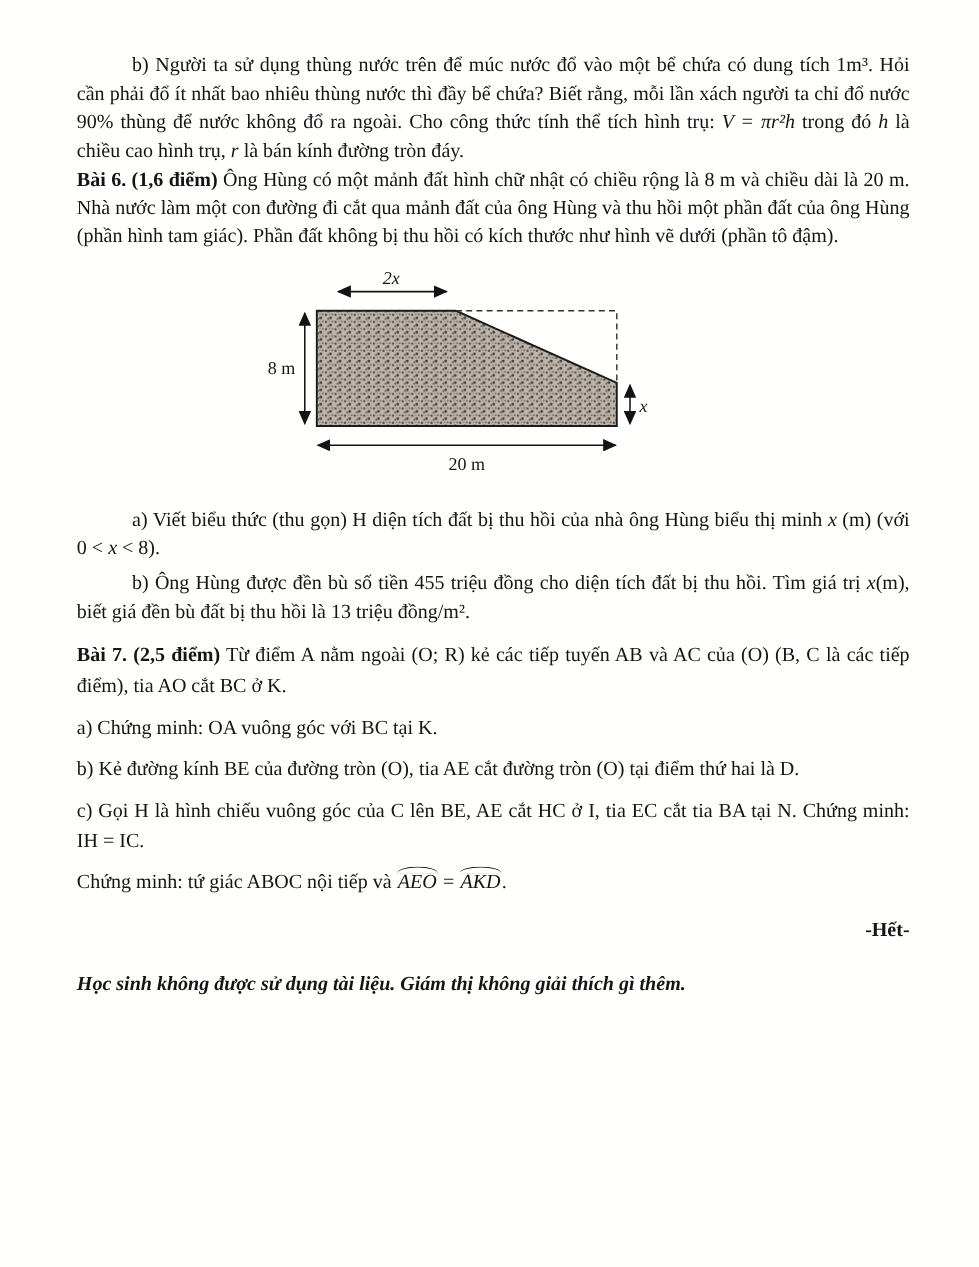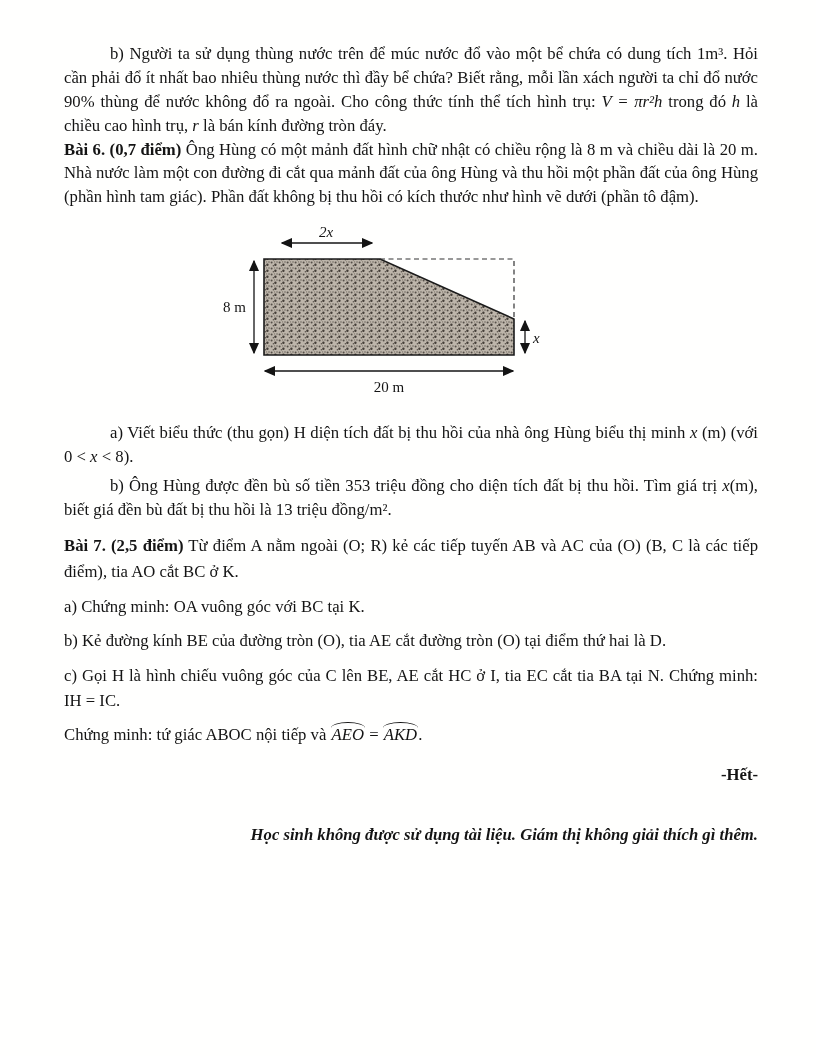--- a/index.html
+++ b/index.html
@@ -24,40 +24,40 @@
   }
   p { margin: 0; }
   .indent { text-indent: 46px; }
   .b { font-weight: bold; }
   .it { font-style: italic; }
   .q6a { margin-top: 11px; }
   .q6b { margin-top: 5px; }
   .bai7 { margin-top: 11px; line-height: 1.58; }
   .q7 { margin-top: 9px; line-height: 1.5; }
   .het { margin-top: 16px; text-align: right; font-weight: bold; }
-  .footnote { margin-top: 36px; text-align: right; font-style: italic; font-weight: bold; }
+  .footnote { margin-top: 21px; text-align: left; font-style: italic; font-weight: bold; }
   .fig-wrap { margin: 16px 0 24px 158px; width: 336px; }
   svg { display: block; font-family: "Liberation Serif", "DejaVu Serif", serif; }
   .arc { position: relative; font-style: italic; padding: 0 1px; }
   .arc::before {
     content: "";
     position: absolute; left: 0; right: 0; top: -3px; height: 5px;
     border-top: 1.5px solid #141414;
     border-radius: 50% 50% 0 0 / 100% 100% 0 0;
   }
 </style>
 </head>
 <body>
 
 <div class="page">
   <div class="content">
 
     <p class="indent"><span>b) Người ta sử dụng thùng nước trên để múc nước đổ vào một bể chứa có dung tích 1m³. Hỏi cần phải đổ ít nhất bao nhiêu thùng nước thì đầy bể chứa? Biết rằng, mỗi lần xách người ta chỉ đổ nước 90% thùng để nước không đổ ra ngoài. Cho công thức tính thể tích hình trụ: </span><span class="it">V = πr²h</span><span> trong đó </span><span class="it">h</span><span> là chiều cao hình trụ, </span><span class="it">r</span><span> là bán kính đường tròn đáy.</span></p>
 
-    <p><span class="b">Bài 6. (0,7 điểm)</span><span> Ông Hùng có một mảnh đất hình chữ nhật có chiều rộng là 8 m và chiều dài là 20 m. Nhà nước làm một con đường đi cắt qua mảnh đất của ông Hùng và thu hồi một phần đất của ông Hùng (phần hình tam giác). Phần đất không bị thu hồi có kích thước như hình vẽ dưới (phần tô đậm).</span></p>
+    <p><span class="b">Bài 6. (1,6 điểm)</span><span> Ông Hùng có một mảnh đất hình chữ nhật có chiều rộng là 8 m và chiều dài là 20 m. Nhà nước làm một con đường đi cắt qua mảnh đất của ông Hùng và thu hồi một phần đất của ông Hùng (phần hình tam giác). Phần đất không bị thu hồi có kích thước như hình vẽ dưới (phần tô đậm).</span></p>
 
     <div class="fig-wrap">
       <svg width="336" height="172" viewBox="0 0 336 172">
         <defs>
           <marker id="ah-e" markerWidth="9" markerHeight="8" refX="8" refY="4" orient="auto">
             <path d="M0,0 L9,4 L0,8 Z" fill="#141414"></path>
           </marker>
           <marker id="ah-s" markerWidth="9" markerHeight="8" refX="1" refY="4" orient="auto">
             <path d="M9,0 L0,4 L9,8 Z" fill="#141414"></path>
           </marker>
@@ -84,21 +84,21 @@
         <line x1="303" y1="96" x2="303" y2="128" stroke="#141414" stroke-width="1.3" marker-start="url(#ah-s)" marker-end="url(#ah-e)"></line>
         <text x="311" y="118" font-size="15" font-style="italic" fill="#141414">x</text>
 
         <line x1="43" y1="146" x2="291" y2="146" stroke="#141414" stroke-width="1.3" marker-start="url(#ah-s)" marker-end="url(#ah-e)"></line>
         <text x="167" y="167" text-anchor="middle" font-size="15" fill="#141414">20 m</text>
       </svg>
     </div>
 
     <p class="indent q6a"><span>a) Viết biểu thức (thu gọn) H diện tích đất bị thu hồi của nhà ông Hùng biểu thị minh </span><span class="it">x</span><span> (m) (với 0 &lt; </span><span class="it">x</span><span> &lt; 8).</span></p>
 
-    <p class="indent q6b"><span>b) Ông Hùng được đền bù số tiền 353 triệu đồng cho diện tích đất bị thu hồi. Tìm giá trị </span><span class="it">x</span><span>(m), biết giá đền bù đất bị thu hồi là 13 triệu đồng/m².</span></p>
+    <p class="indent q6b"><span>b) Ông Hùng được đền bù số tiền 455 triệu đồng cho diện tích đất bị thu hồi. Tìm giá trị </span><span class="it">x</span><span>(m), biết giá đền bù đất bị thu hồi là 13 triệu đồng/m².</span></p>
 
     <p class="bai7"><span class="b">Bài 7. (2,5 điểm)</span><span> Từ điểm A nằm ngoài (O; R) kẻ các tiếp tuyến AB và AC của (O) (B, C là các tiếp điểm), tia AO cắt BC ở K.</span></p>
 
     <p class="q7">a) Chứng minh: OA vuông góc với BC tại K.</p>
 
     <p class="q7">b) Kẻ đường kính BE của đường tròn (O), tia AE cắt đường tròn (O) tại điểm thứ hai là D.</p>
 
     <p class="q7">c) Gọi H là hình chiếu vuông góc của C lên BE, AE cắt HC ở I, tia EC cắt tia BA tại N. Chứng minh: IH = IC.</p>
 
     <p class="q7"><span>Chứng minh: tứ giác ABOC nội tiếp và </span><span class="arc">AEO</span><span> = </span><span class="arc">AKD</span><span>.</span></p>

